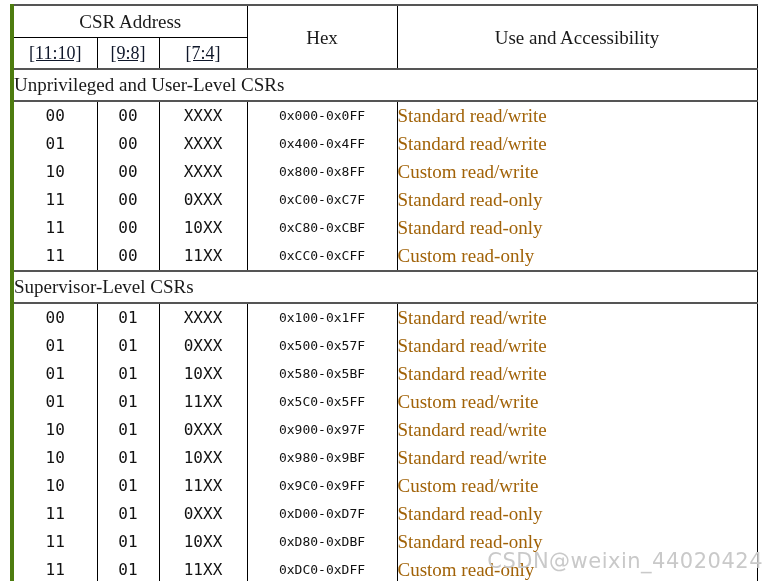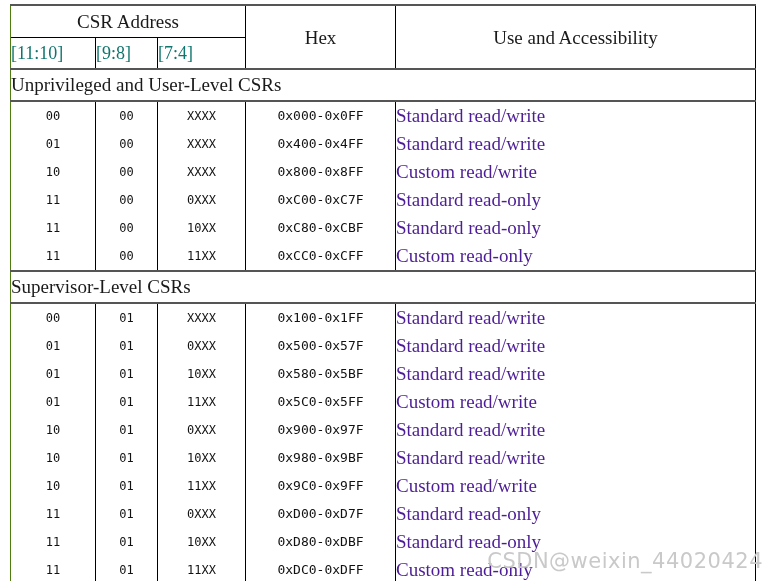--- a/index.html
+++ b/index.html
@@ -33,71 +33,73 @@
     padding: 0;
     margin: 0;
     font-weight: normal;
     vertical-align: middle;
   }
 
   
   .rule-thick { border-top: 2px solid #555555; }
   .rule-thin  { border-top: 1px solid #000000; }
 
-  .vl { border-left: 1px solid #4d7c0f; }
+  .vl { border-left: 4px solid #4d7c0f; }
   .vr { border-right: 1px solid #000000; }
 
   
   .hdr {
     text-align: center;
     font-size: 19px;
     color: #1a1a1a;
     height: 31px;
     line-height: 31px;
     font-family: "Liberation Serif", "DejaVu Serif", serif;
   }
   .hdr-sub {
+    text-align: center;
     font-size: 18px;
-    color: #0f766e;
+    color: #0f172a;
     height: 30px;
     line-height: 30px;
+    text-decoration: underline;
   }
 
   
   .section-band {
     text-align: left;
     font-size: 19px;
     color: #1a1a1a;
     height: 30px;
     line-height: 30px;
   }
 
   
   .cell-bits {
     text-align: center;
     font-family: "DejaVu Sans Mono", "Liberation Mono", monospace;
-    font-size: 12px;
+    font-size: 16px;
     color: #111111;
     height: 28px;
     line-height: 28px;
   }
   .cell-hex {
     text-align: center;
     font-family: "DejaVu Sans Mono", "Liberation Mono", monospace;
     font-size: 13px;
     color: #111111;
     height: 28px;
     line-height: 28px;
     letter-spacing: 0px;
   }
   .cell-use {
     text-align: left;
     padding-left: 10px;
     font-size: 19px;
-    color: #4c1d95;
+    color: #a16207;
     height: 28px;
     line-height: 28px;
     font-family: "Liberation Serif", "DejaVu Serif", serif;
   }
 
   
   col.c-bits1 { width: 85px; }
   col.c-bits2 { width: 62px; }
   col.c-bits3 { width: 88px; }
   col.c-hex   { width: 150px; }

